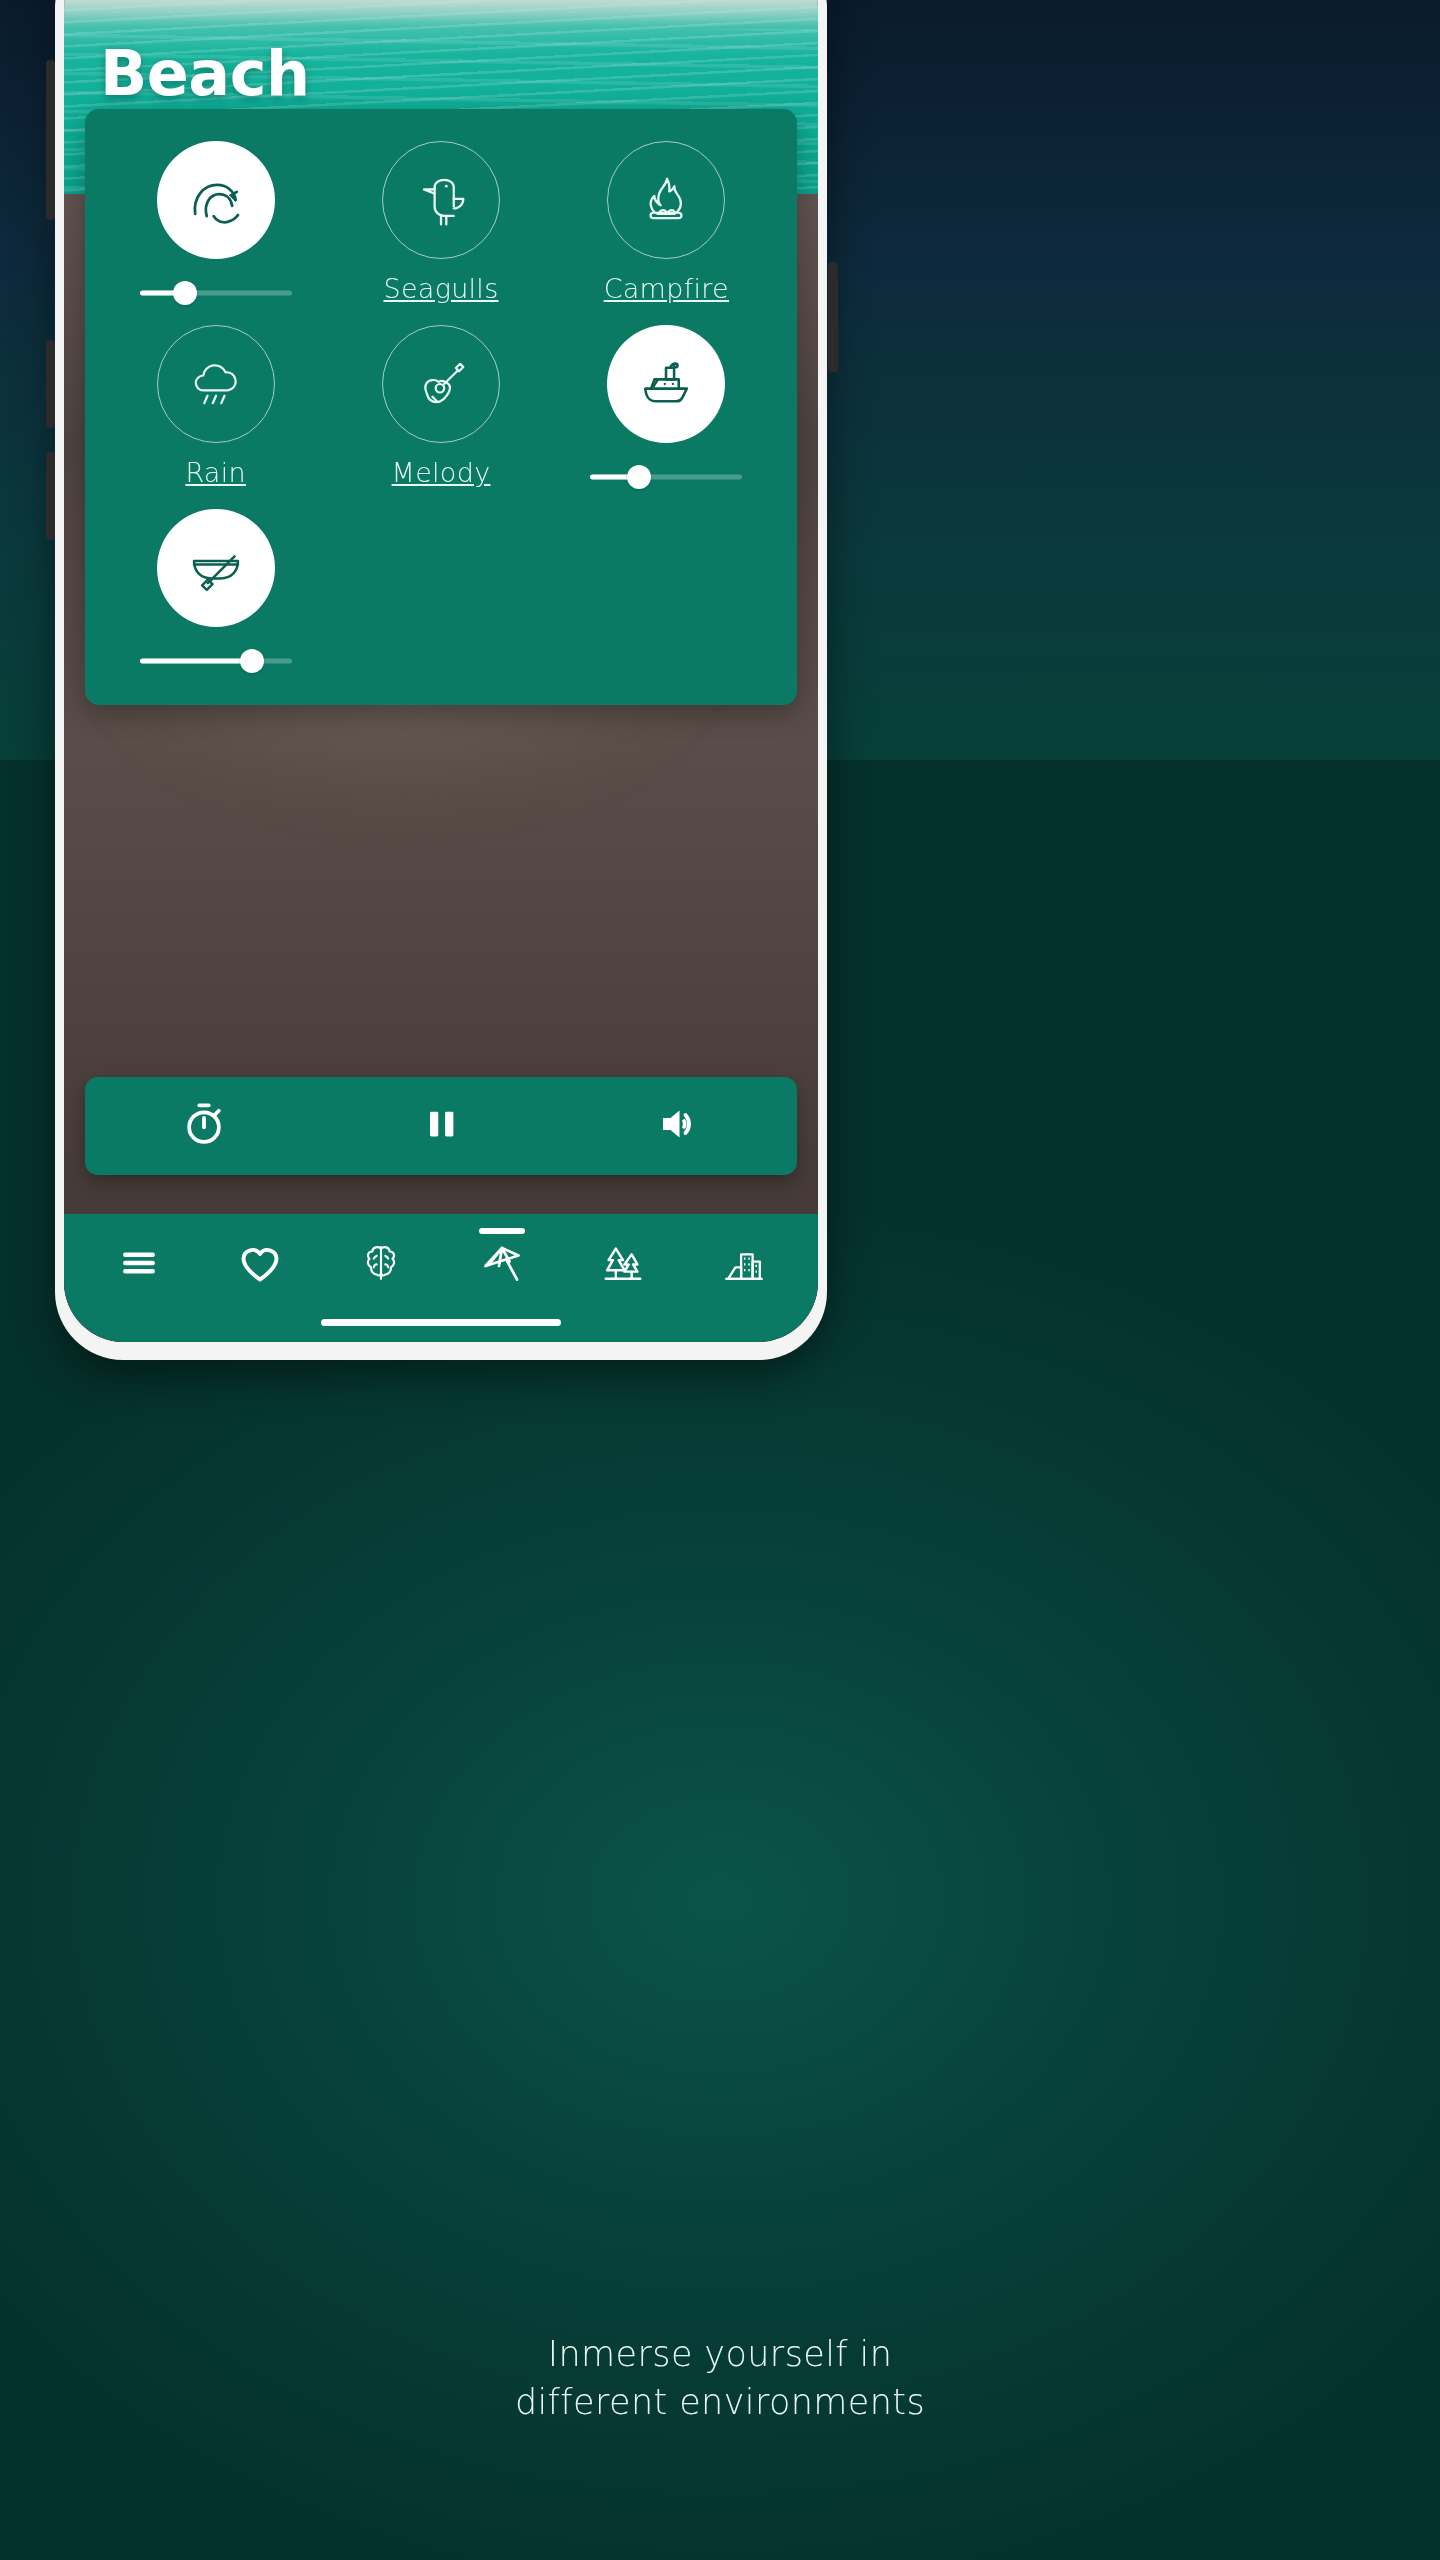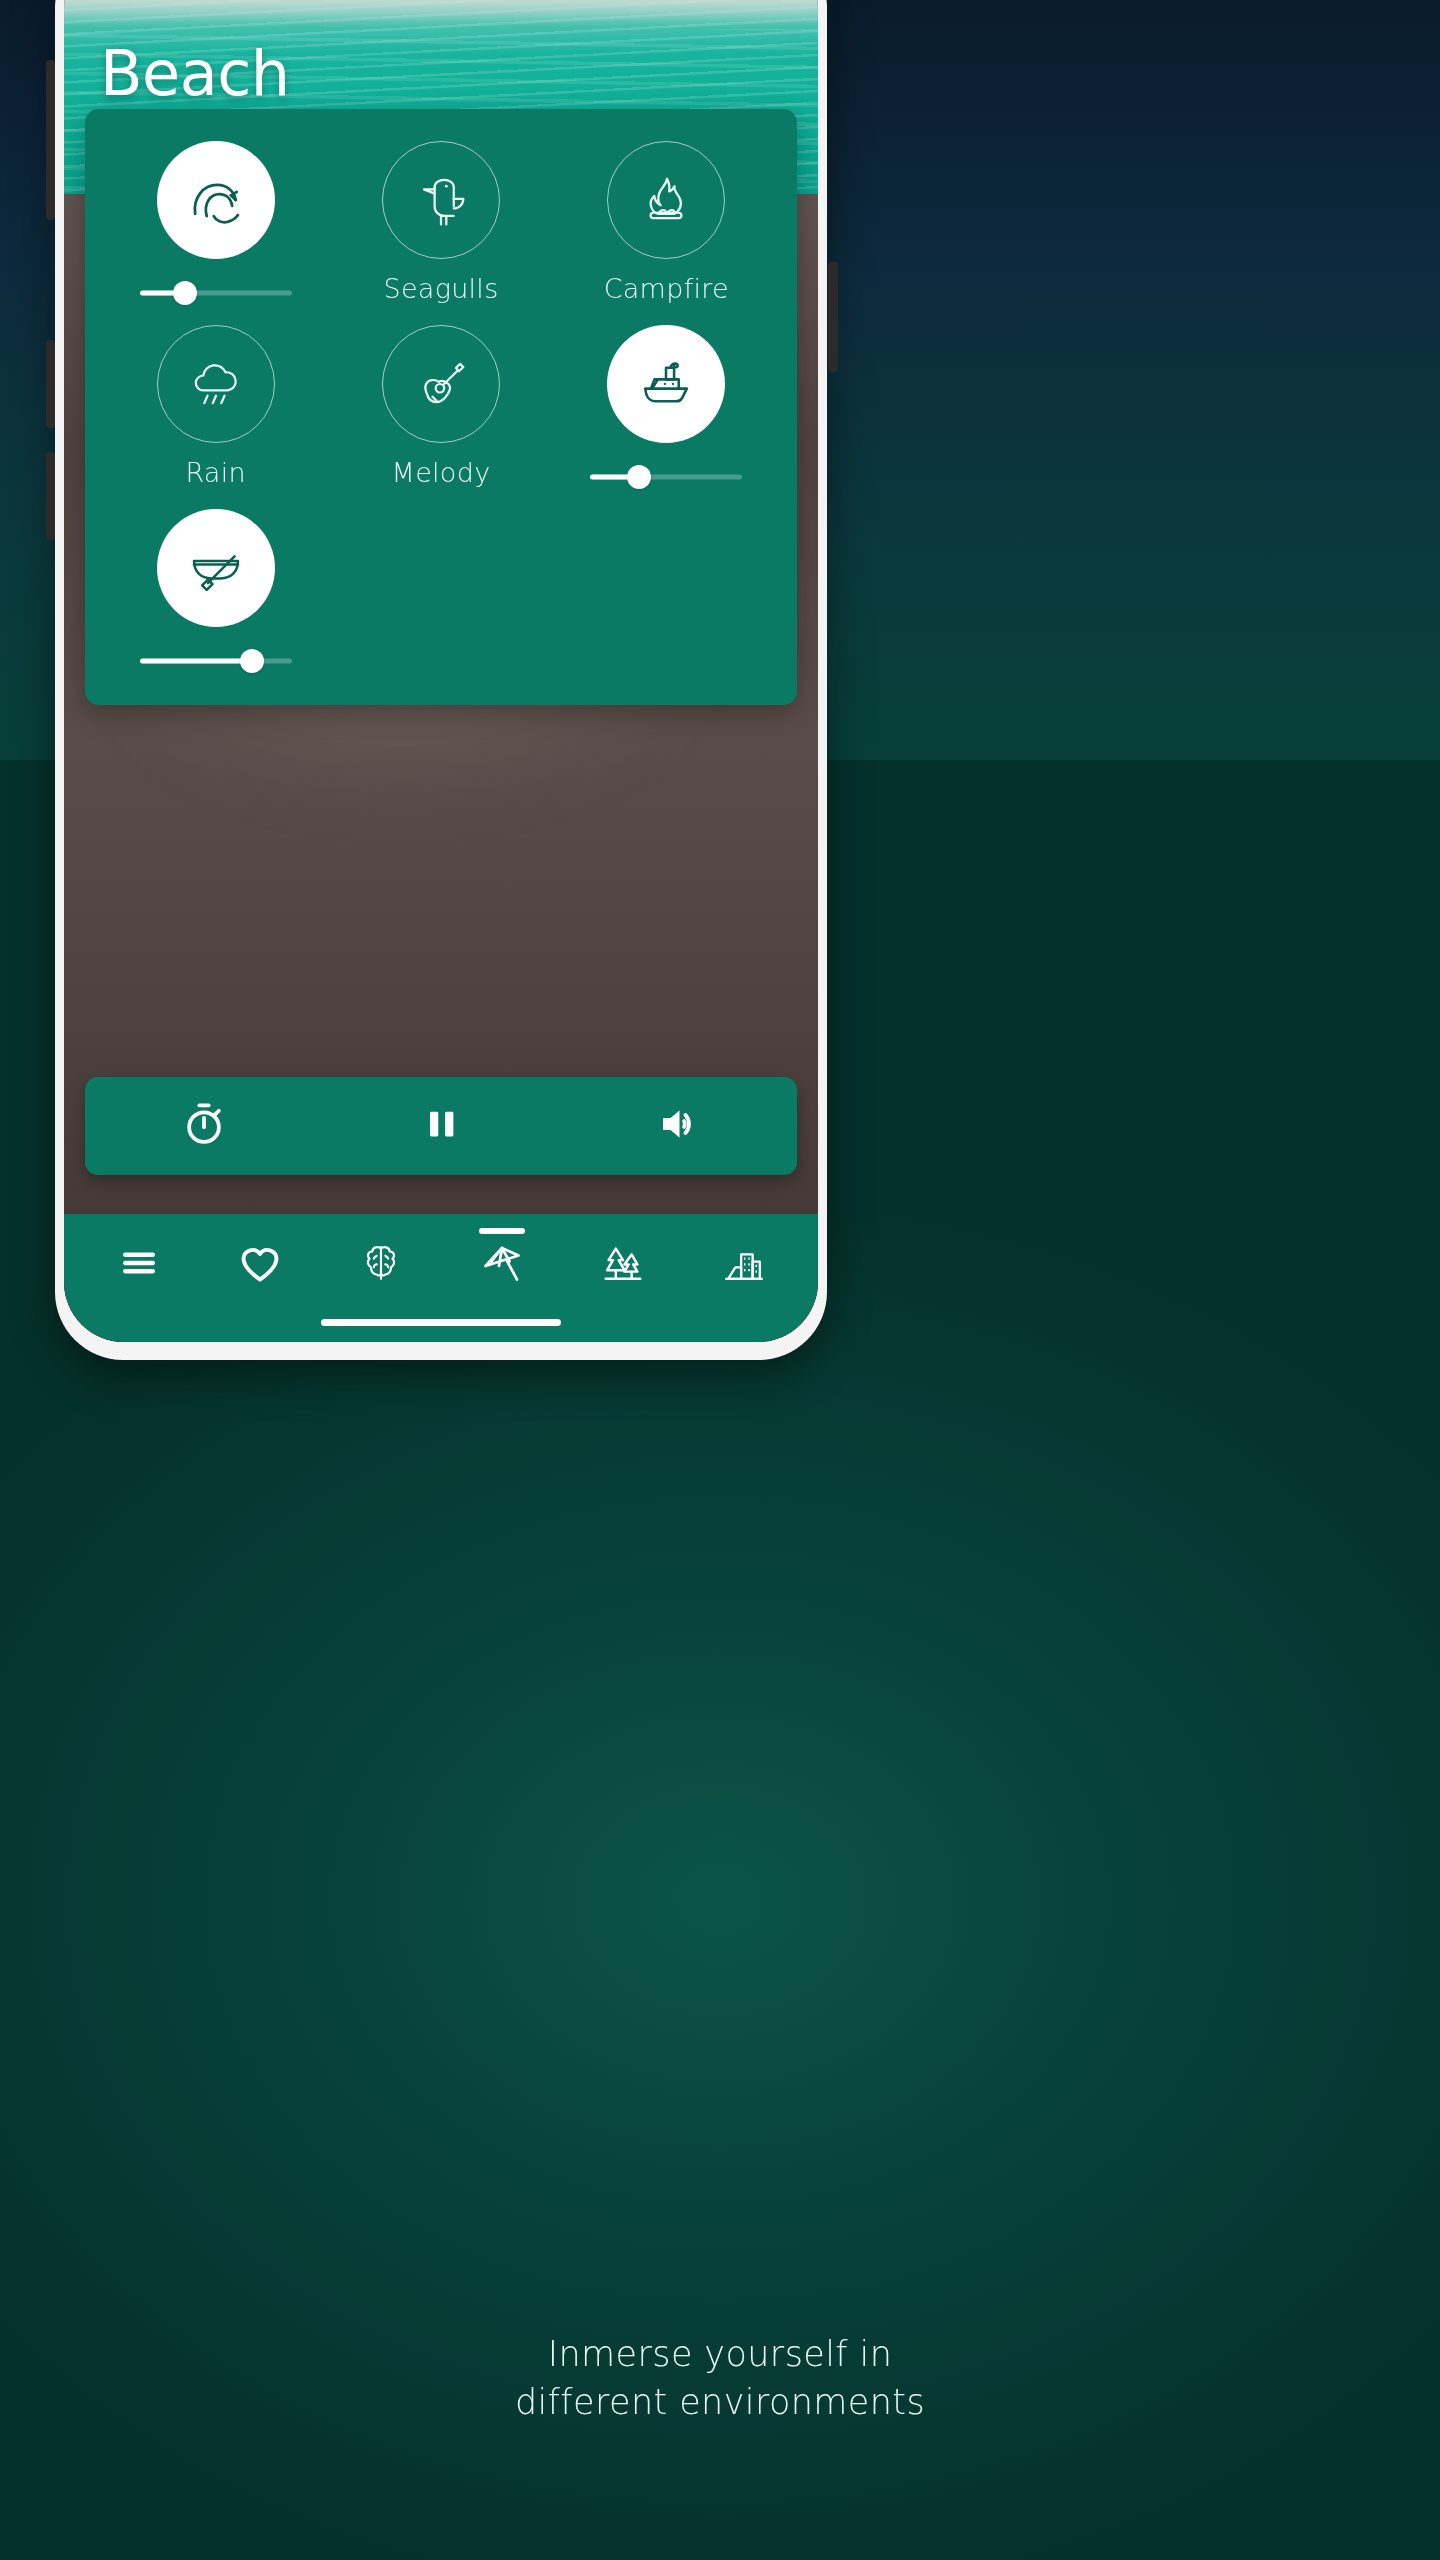--- a/index.html
+++ b/index.html
@@ -74,21 +74,21 @@
   }
   .hero-ripples2{
     position:absolute; left:-10%; right:-10%; top:80px; bottom:0;
     background:repeating-linear-gradient(181deg,
         rgba(255,255,255,.10) 0px, rgba(255,255,255,.10) 3px,
         rgba(255,255,255,0) 4px, rgba(255,255,255,0) 19px);
   }
   .hero-title{
     position:absolute; left:36px; top:88px;
     font-family:"DejaVu Sans", sans-serif;
-    font-weight:400; font-size:62px; color:#ffffff;
+    font-weight:700; font-size:62px; color:#ffffff;
     letter-spacing:-.5px;
     text-shadow:0 3px 9px rgba(0,60,52,.42);
   }
   
   .body-bg{
     position:absolute; left:0; right:0; top:245px; bottom:0;
     background:linear-gradient(180deg,#5f5350 0%,#4e4340 22%,#5a4d49 48%,#4a3f3c 78%,#3f3533 100%);
   }
   .body-blur{
     position:absolute; left:0; right:0; top:520px; height:460px;
@@ -116,21 +116,21 @@
     width:118px; height:118px; border-radius:50%;
     display:flex; align-items:center; justify-content:center;
     margin-bottom:8px;
   }
   .disc.off{ border:1.6px solid rgba(255,255,255,.62); background:transparent; }
   .disc.on { background:#ffffff; border:none; }
   .disc svg{ display:block; }
   .cell-label{
     font-family:"DejaVu Sans", sans-serif;
     font-weight:300; font-size:27px; color:#eafaf5;
-    letter-spacing:.3px; margin-top:6px; height:40px;
+    letter-spacing:.3px; margin-top:6px; height:40px;text-decoration:underline;
   }
   
   .slider{
     position:relative; width:152px; height:40px;
     margin-top:6px;
     display:flex; align-items:center;
   }
   .slider .track{
     position:absolute; left:0; right:0; top:50%;
     transform:translateY(-50%);

